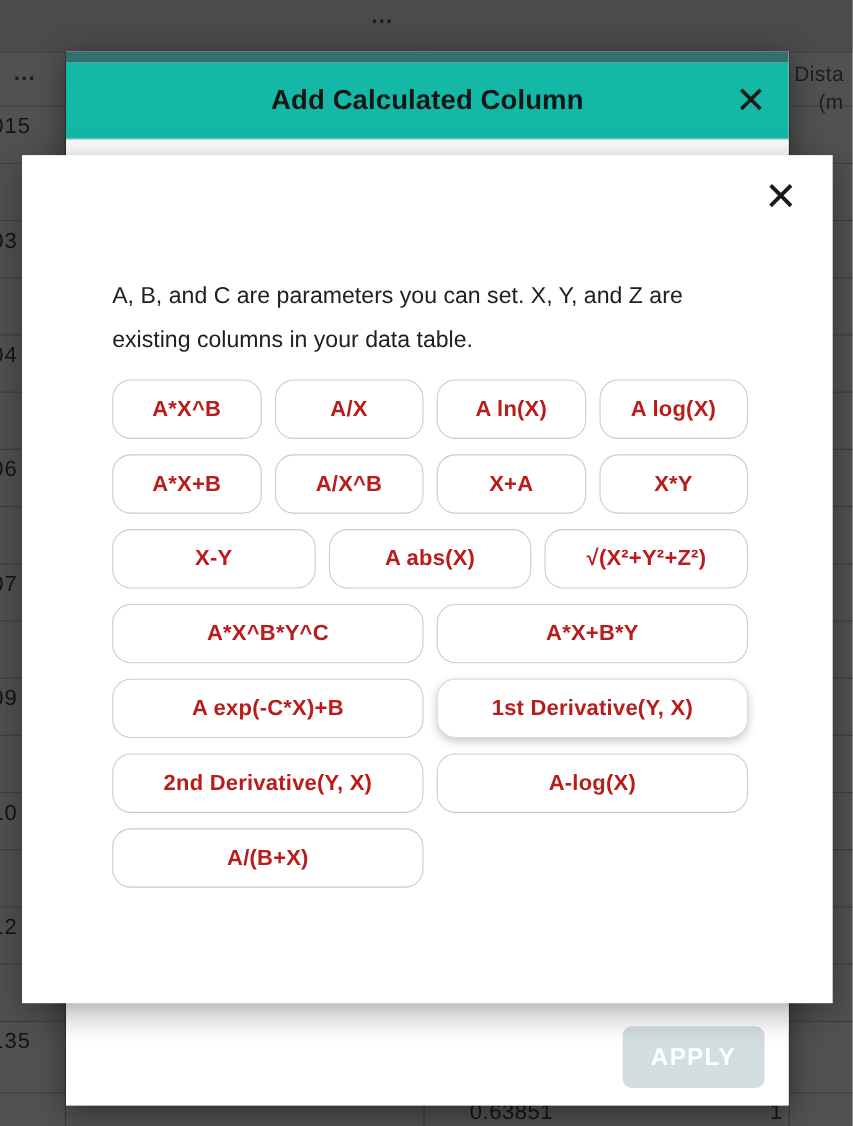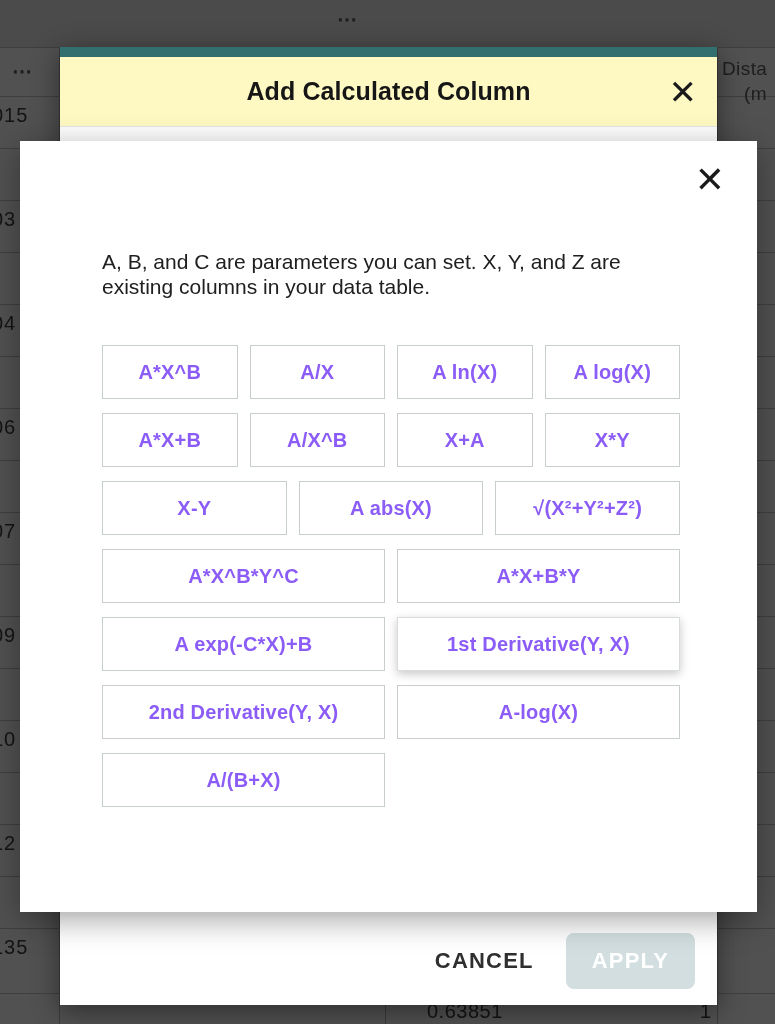--- a/index.html
+++ b/index.html
@@ -99,21 +99,21 @@
     background: #ffffff;
     box-shadow: 0 6px 26px rgba(0,0,0,.45);
     overflow: hidden;
   }
   #outer-accent-bar {
     height: 10px;
     background: #32706f;
   }
   #outer-header {
     height: 69px;
-    background: #fef9c3;
+    background: #14b8a6;
     border-bottom: 1px solid #e4e6e8;
     position: relative;
     display: flex;
     align-items: center;
     justify-content: center;
   }
   #outer-title {
     font-size: 25px;
     font-weight: bold;
     color: #161616;
@@ -189,37 +189,37 @@
     right: 32px;
     top: 22px;
     font-size: 36px;
   }
   #inner-desc {
     position: absolute;
     left: 82px;
     top: 108px;
     width: 570px;
     font-size: 21px;
-    line-height: 25px;
+    line-height: 40px;
     color: #202020;
   }
   #formula-grid {
     position: absolute;
     left: 82px;
     top: 204px;
     width: 578px;
     display: flex;
     flex-wrap: wrap;
     gap: 14px 12px;
   }
   .formula-button {
     background: #ffffff;
     border: 1px solid #c8cdcd;
-    border-radius: 0;
-    color: #8b5cf6;
+    border-radius: 17px;
+    color: #b91c1c;
     font-family: inherit;
     font-size: 20px;
     font-weight: bold;
     height: 54px;
     display: flex;
     align-items: center;
     justify-content: center;
     cursor: pointer;
     box-sizing: border-box;
     letter-spacing: .2px;
@@ -288,21 +288,20 @@
   <div id="outer-accent-bar"></div>
 
   <div id="outer-header">
     <div id="outer-title">Add Calculated Column</div>
     <div id="outer-close" class="close-x">✕</div>
   </div>
 
   <div id="outer-body"></div>
 
   <div id="outer-footer">
-    <button id="cancel-button">CANCEL</button>
     <button id="apply-button" disabled="">APPLY</button>
   </div>
 </div>
 
 <div id="inner-dialog">
   <div id="inner-close" class="close-x">✕</div>
   <div id="inner-desc">A, B, and C are parameters you can set. X, Y, and Z are existing columns in your data table.</div>
   <div id="formula-grid">
       <button class="formula-button w4">A*X^B</button>
       <button class="formula-button w4">A/X</button>

